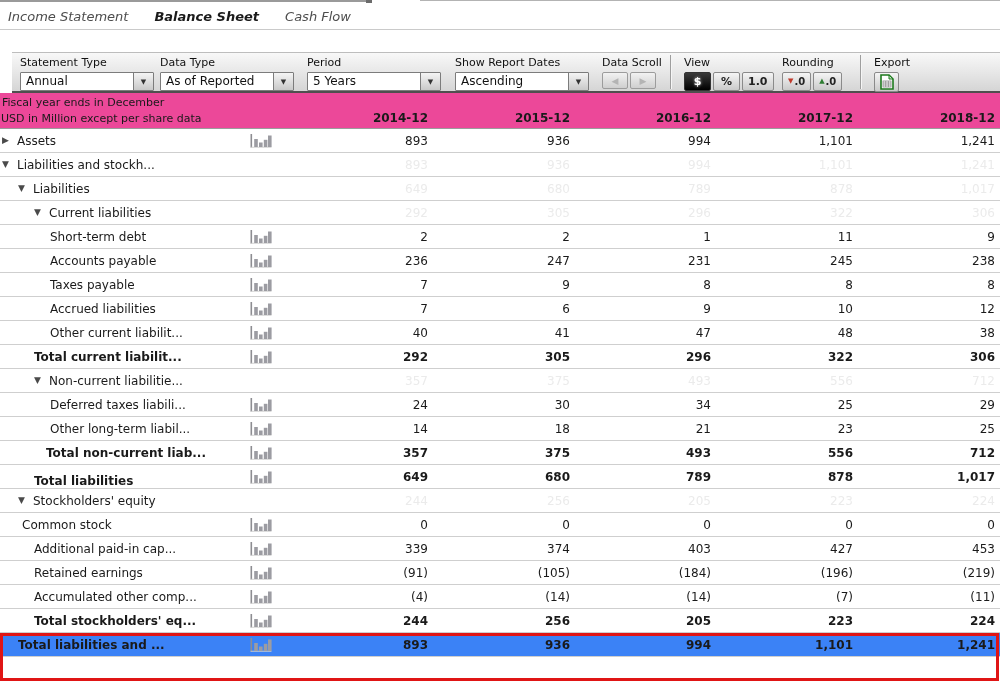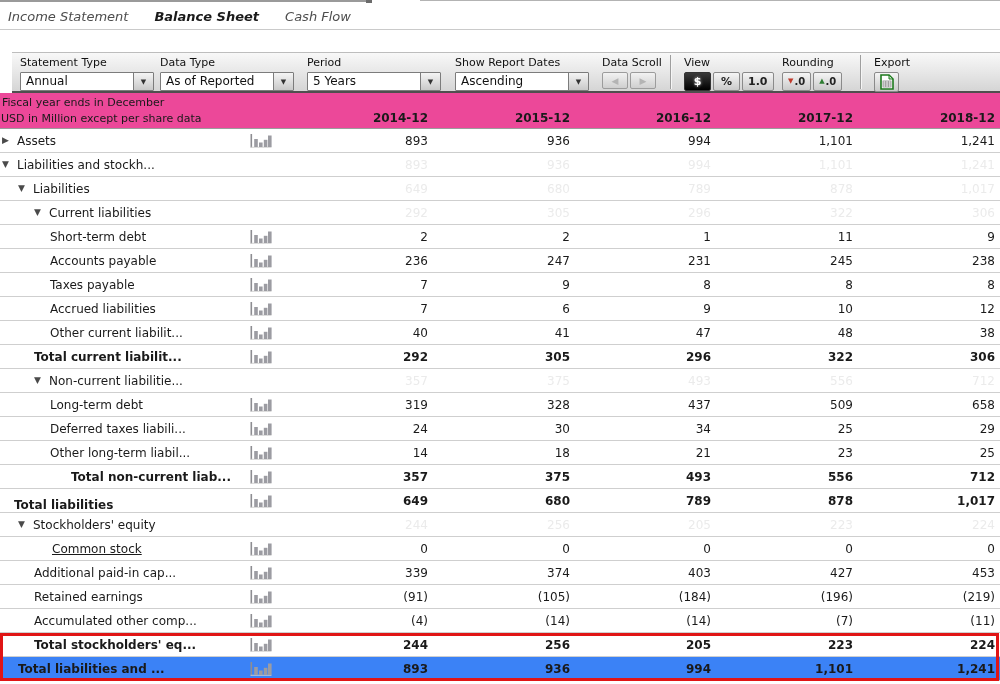--- a/index.html
+++ b/index.html
@@ -399,42 +399,20 @@
         </div>
         <div class="cell-chart"></div>
         <div class="cell-val">357</div>
         <div class="cell-val">375</div>
         <div class="cell-val">493</div>
         <div class="cell-val">556</div>
         <div class="cell-val">712</div>
       </div>
       <div class="row">
         <div class="cell-label" style="padding-left: 50px;">
-          <span>Long-term debt</span>
-        </div>
-        <div class="cell-chart">
-          <span class="chart-icon">
-            <svg width="22" height="16" viewBox="0 0 22 16">
-              <rect x="0.5" y="1" width="1.6" height="13.5" fill="#8d8d92"></rect>
-              <rect x="0.5" y="13.8" width="21" height="0.9" fill="#cfcfcf"></rect>
-              <rect x="4.2" y="6" width="3.6" height="8" fill="#9c9ca2"></rect>
-              <rect x="9" y="9.5" width="3.6" height="4.5" fill="#9c9ca2"></rect>
-              <rect x="13.8" y="6.8" width="3.6" height="7.2" fill="#9c9ca2"></rect>
-              <rect x="18" y="2.5" width="3.6" height="11.5" fill="#9c9ca2"></rect>
-            </svg>
-          </span>
-        </div>
-        <div class="cell-val">319</div>
-        <div class="cell-val">328</div>
-        <div class="cell-val">437</div>
-        <div class="cell-val">509</div>
-        <div class="cell-val">658</div>
-      </div>
-      <div class="row">
-        <div class="cell-label" style="padding-left: 50px;">
           <span>Deferred taxes liabili...</span>
         </div>
         <div class="cell-chart">
           <span class="chart-icon">
             <svg width="22" height="16" viewBox="0 0 22 16">
               <rect x="0.5" y="1" width="1.6" height="13.5" fill="#8d8d92"></rect>
               <rect x="0.5" y="13.8" width="21" height="0.9" fill="#cfcfcf"></rect>
               <rect x="4.2" y="6" width="3.6" height="8" fill="#9c9ca2"></rect>
               <rect x="9" y="9.5" width="3.6" height="4.5" fill="#9c9ca2"></rect>
               <rect x="13.8" y="6.8" width="3.6" height="7.2" fill="#9c9ca2"></rect>
@@ -464,21 +442,21 @@
             </svg>
           </span>
         </div>
         <div class="cell-val">14</div>
         <div class="cell-val">18</div>
         <div class="cell-val">21</div>
         <div class="cell-val">23</div>
         <div class="cell-val">25</div>
       </div>
       <div class="row bold">
-        <div class="cell-label" style="padding-left: 71px;">
+        <div class="cell-label" style="padding-left: 46px;">
           <span>Total non-current liab...</span>
         </div>
         <div class="cell-chart">
           <span class="chart-icon">
             <svg width="22" height="16" viewBox="0 0 22 16">
               <rect x="0.5" y="1" width="1.6" height="13.5" fill="#8d8d92"></rect>
               <rect x="0.5" y="13.8" width="21" height="0.9" fill="#cfcfcf"></rect>
               <rect x="4.2" y="6" width="3.6" height="8" fill="#9c9ca2"></rect>
               <rect x="9" y="9.5" width="3.6" height="4.5" fill="#9c9ca2"></rect>
               <rect x="13.8" y="6.8" width="3.6" height="7.2" fill="#9c9ca2"></rect>
@@ -486,21 +464,21 @@
             </svg>
           </span>
         </div>
         <div class="cell-val">357</div>
         <div class="cell-val">375</div>
         <div class="cell-val">493</div>
         <div class="cell-val">556</div>
         <div class="cell-val">712</div>
       </div>
       <div class="row bold">
-        <div class="cell-label" style="padding-left: 14px; margin-top: 8px;">
+        <div class="cell-label" style="padding-left: 34px; margin-top: 8px;">
           <span>Total liabilities</span>
         </div>
         <div class="cell-chart">
           <span class="chart-icon">
             <svg width="22" height="16" viewBox="0 0 22 16">
               <rect x="0.5" y="1" width="1.6" height="13.5" fill="#8d8d92"></rect>
               <rect x="0.5" y="13.8" width="21" height="0.9" fill="#cfcfcf"></rect>
               <rect x="4.2" y="6" width="3.6" height="8" fill="#9c9ca2"></rect>
               <rect x="9" y="9.5" width="3.6" height="4.5" fill="#9c9ca2"></rect>
               <rect x="13.8" y="6.8" width="3.6" height="7.2" fill="#9c9ca2"></rect>
@@ -520,21 +498,21 @@
           <span>Stockholders' equity</span>
         </div>
         <div class="cell-chart"></div>
         <div class="cell-val">244</div>
         <div class="cell-val">256</div>
         <div class="cell-val">205</div>
         <div class="cell-val">223</div>
         <div class="cell-val">224</div>
       </div>
       <div class="row">
-        <div class="cell-label" style="padding-left: 52px; text-decoration: underline;">
+        <div class="cell-label" style="padding-left: 22px;">
           <span>Common stock</span>
         </div>
         <div class="cell-chart">
           <span class="chart-icon">
             <svg width="22" height="16" viewBox="0 0 22 16">
               <rect x="0.5" y="1" width="1.6" height="13.5" fill="#8d8d92"></rect>
               <rect x="0.5" y="13.8" width="21" height="0.9" fill="#cfcfcf"></rect>
               <rect x="4.2" y="6" width="3.6" height="8" fill="#9c9ca2"></rect>
               <rect x="9" y="9.5" width="3.6" height="4.5" fill="#9c9ca2"></rect>
               <rect x="13.8" y="6.8" width="3.6" height="7.2" fill="#9c9ca2"></rect>

